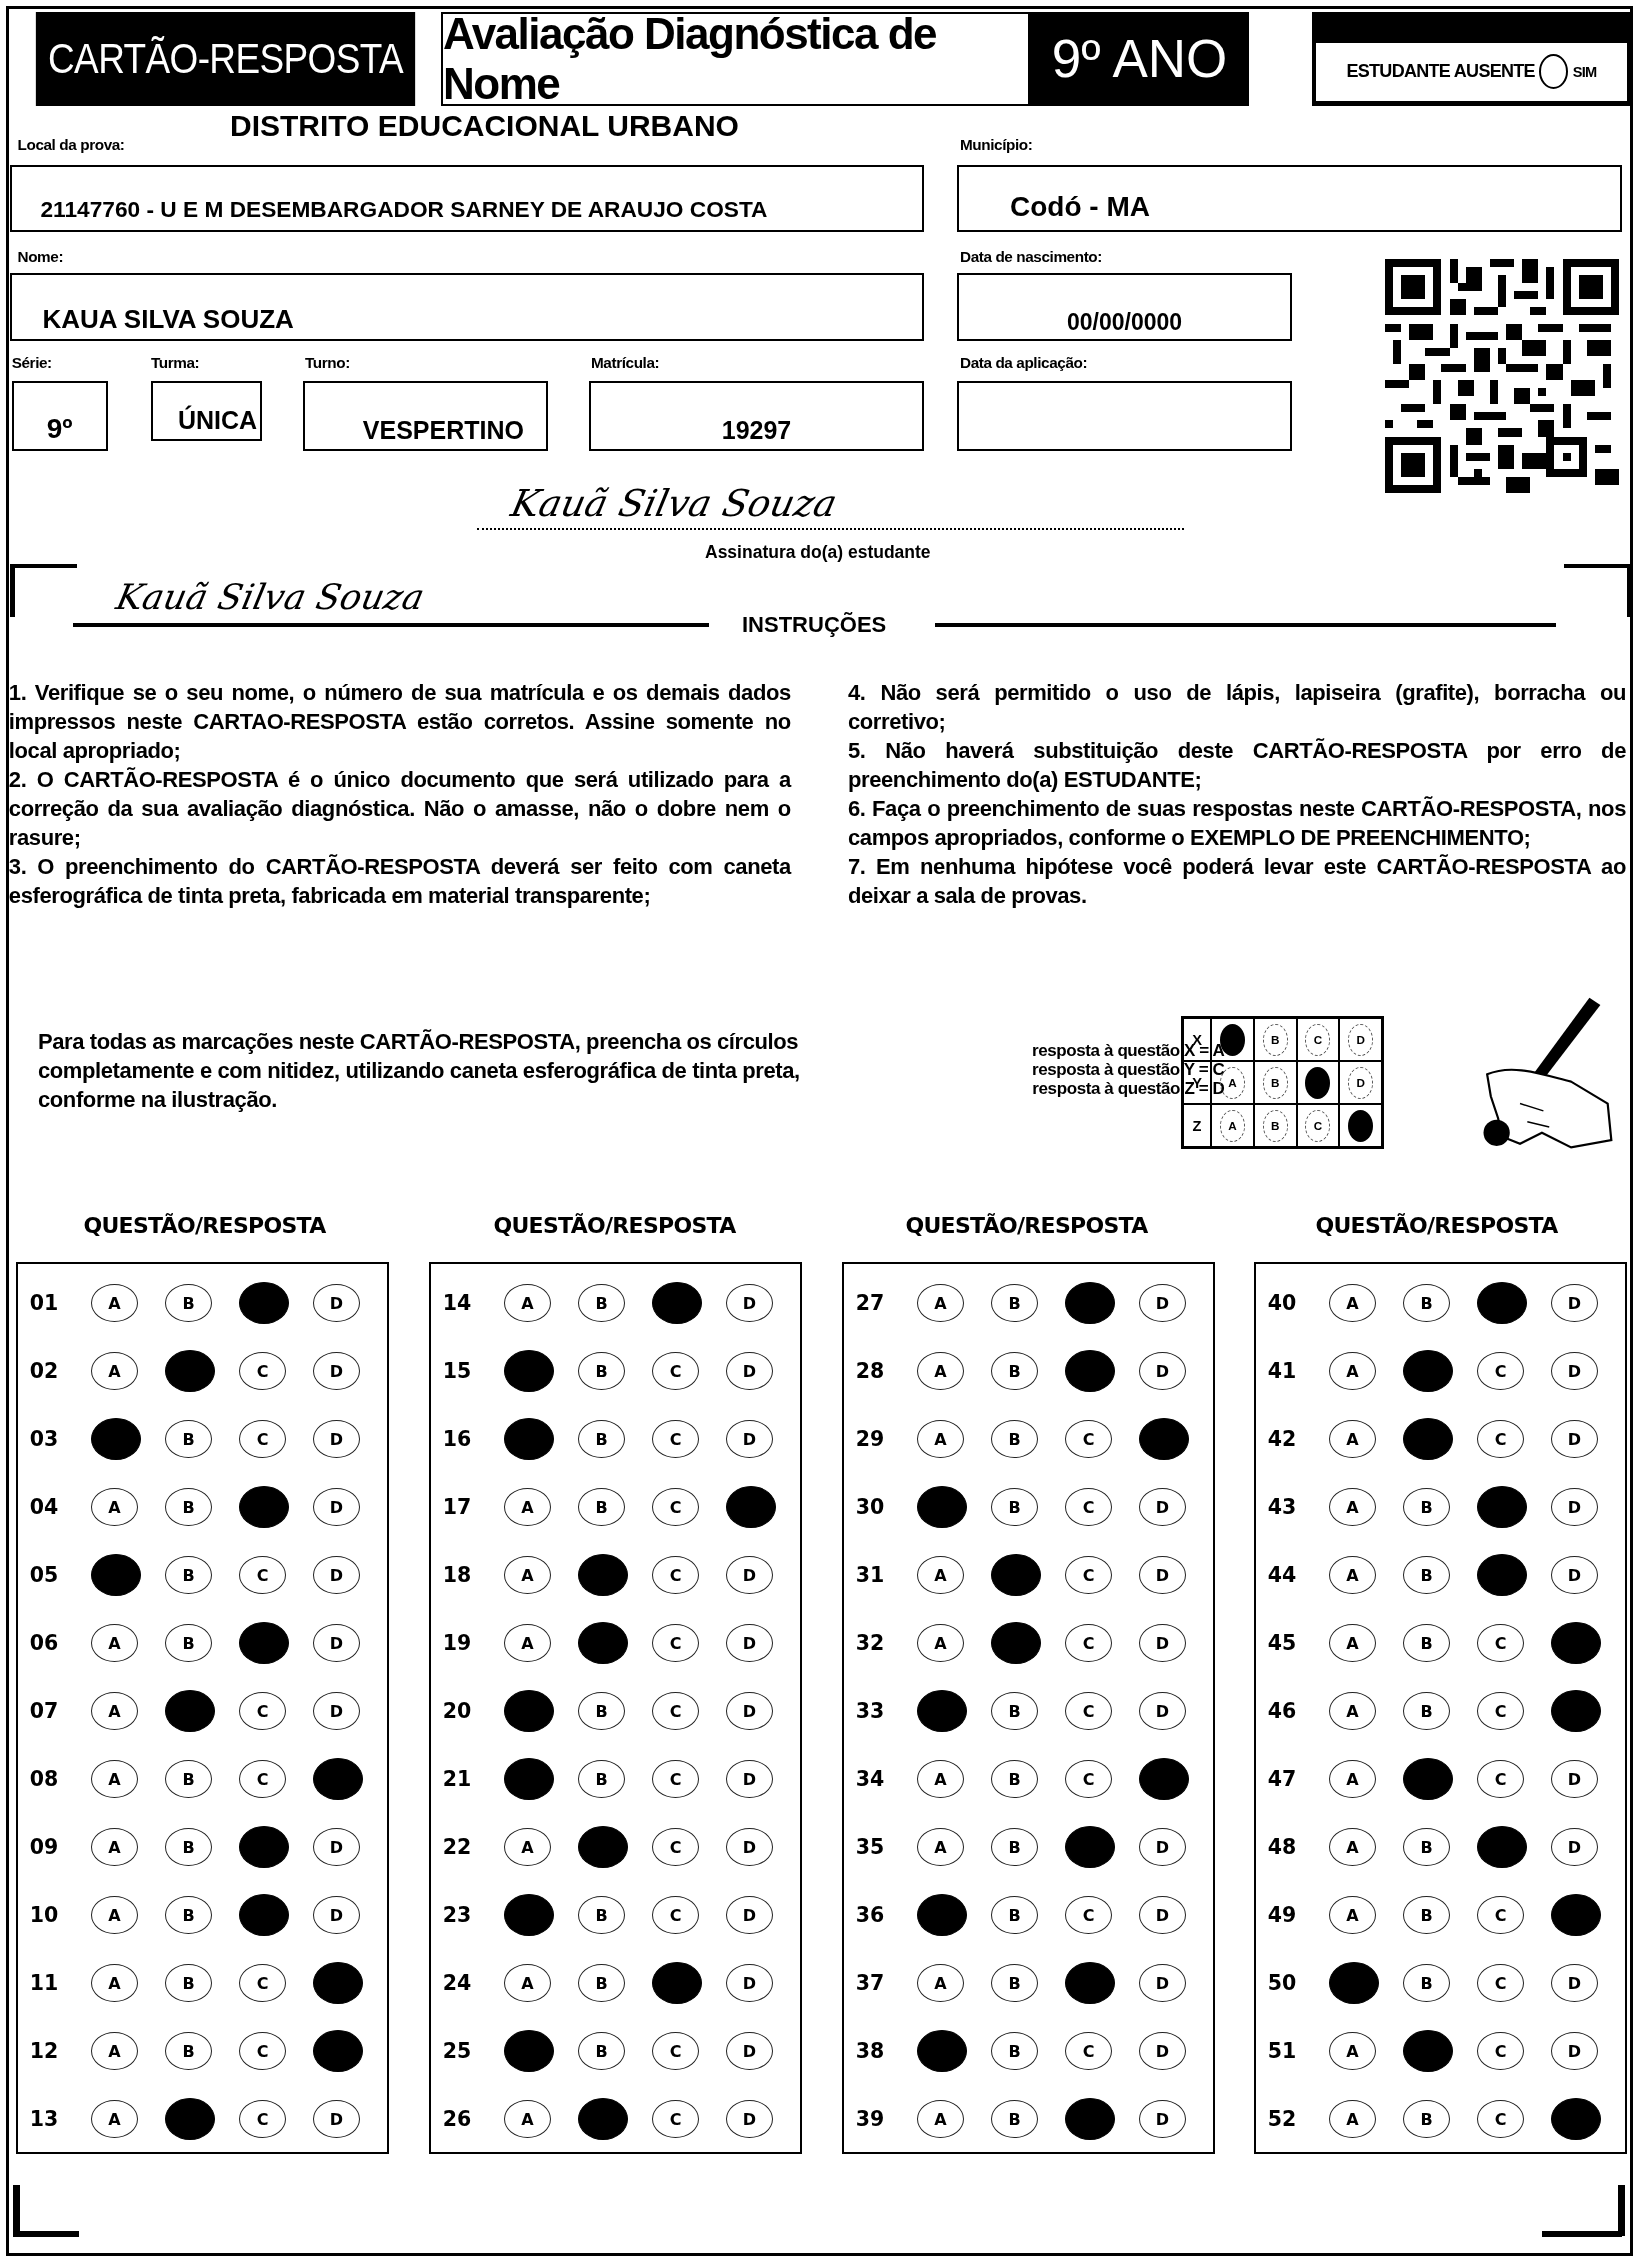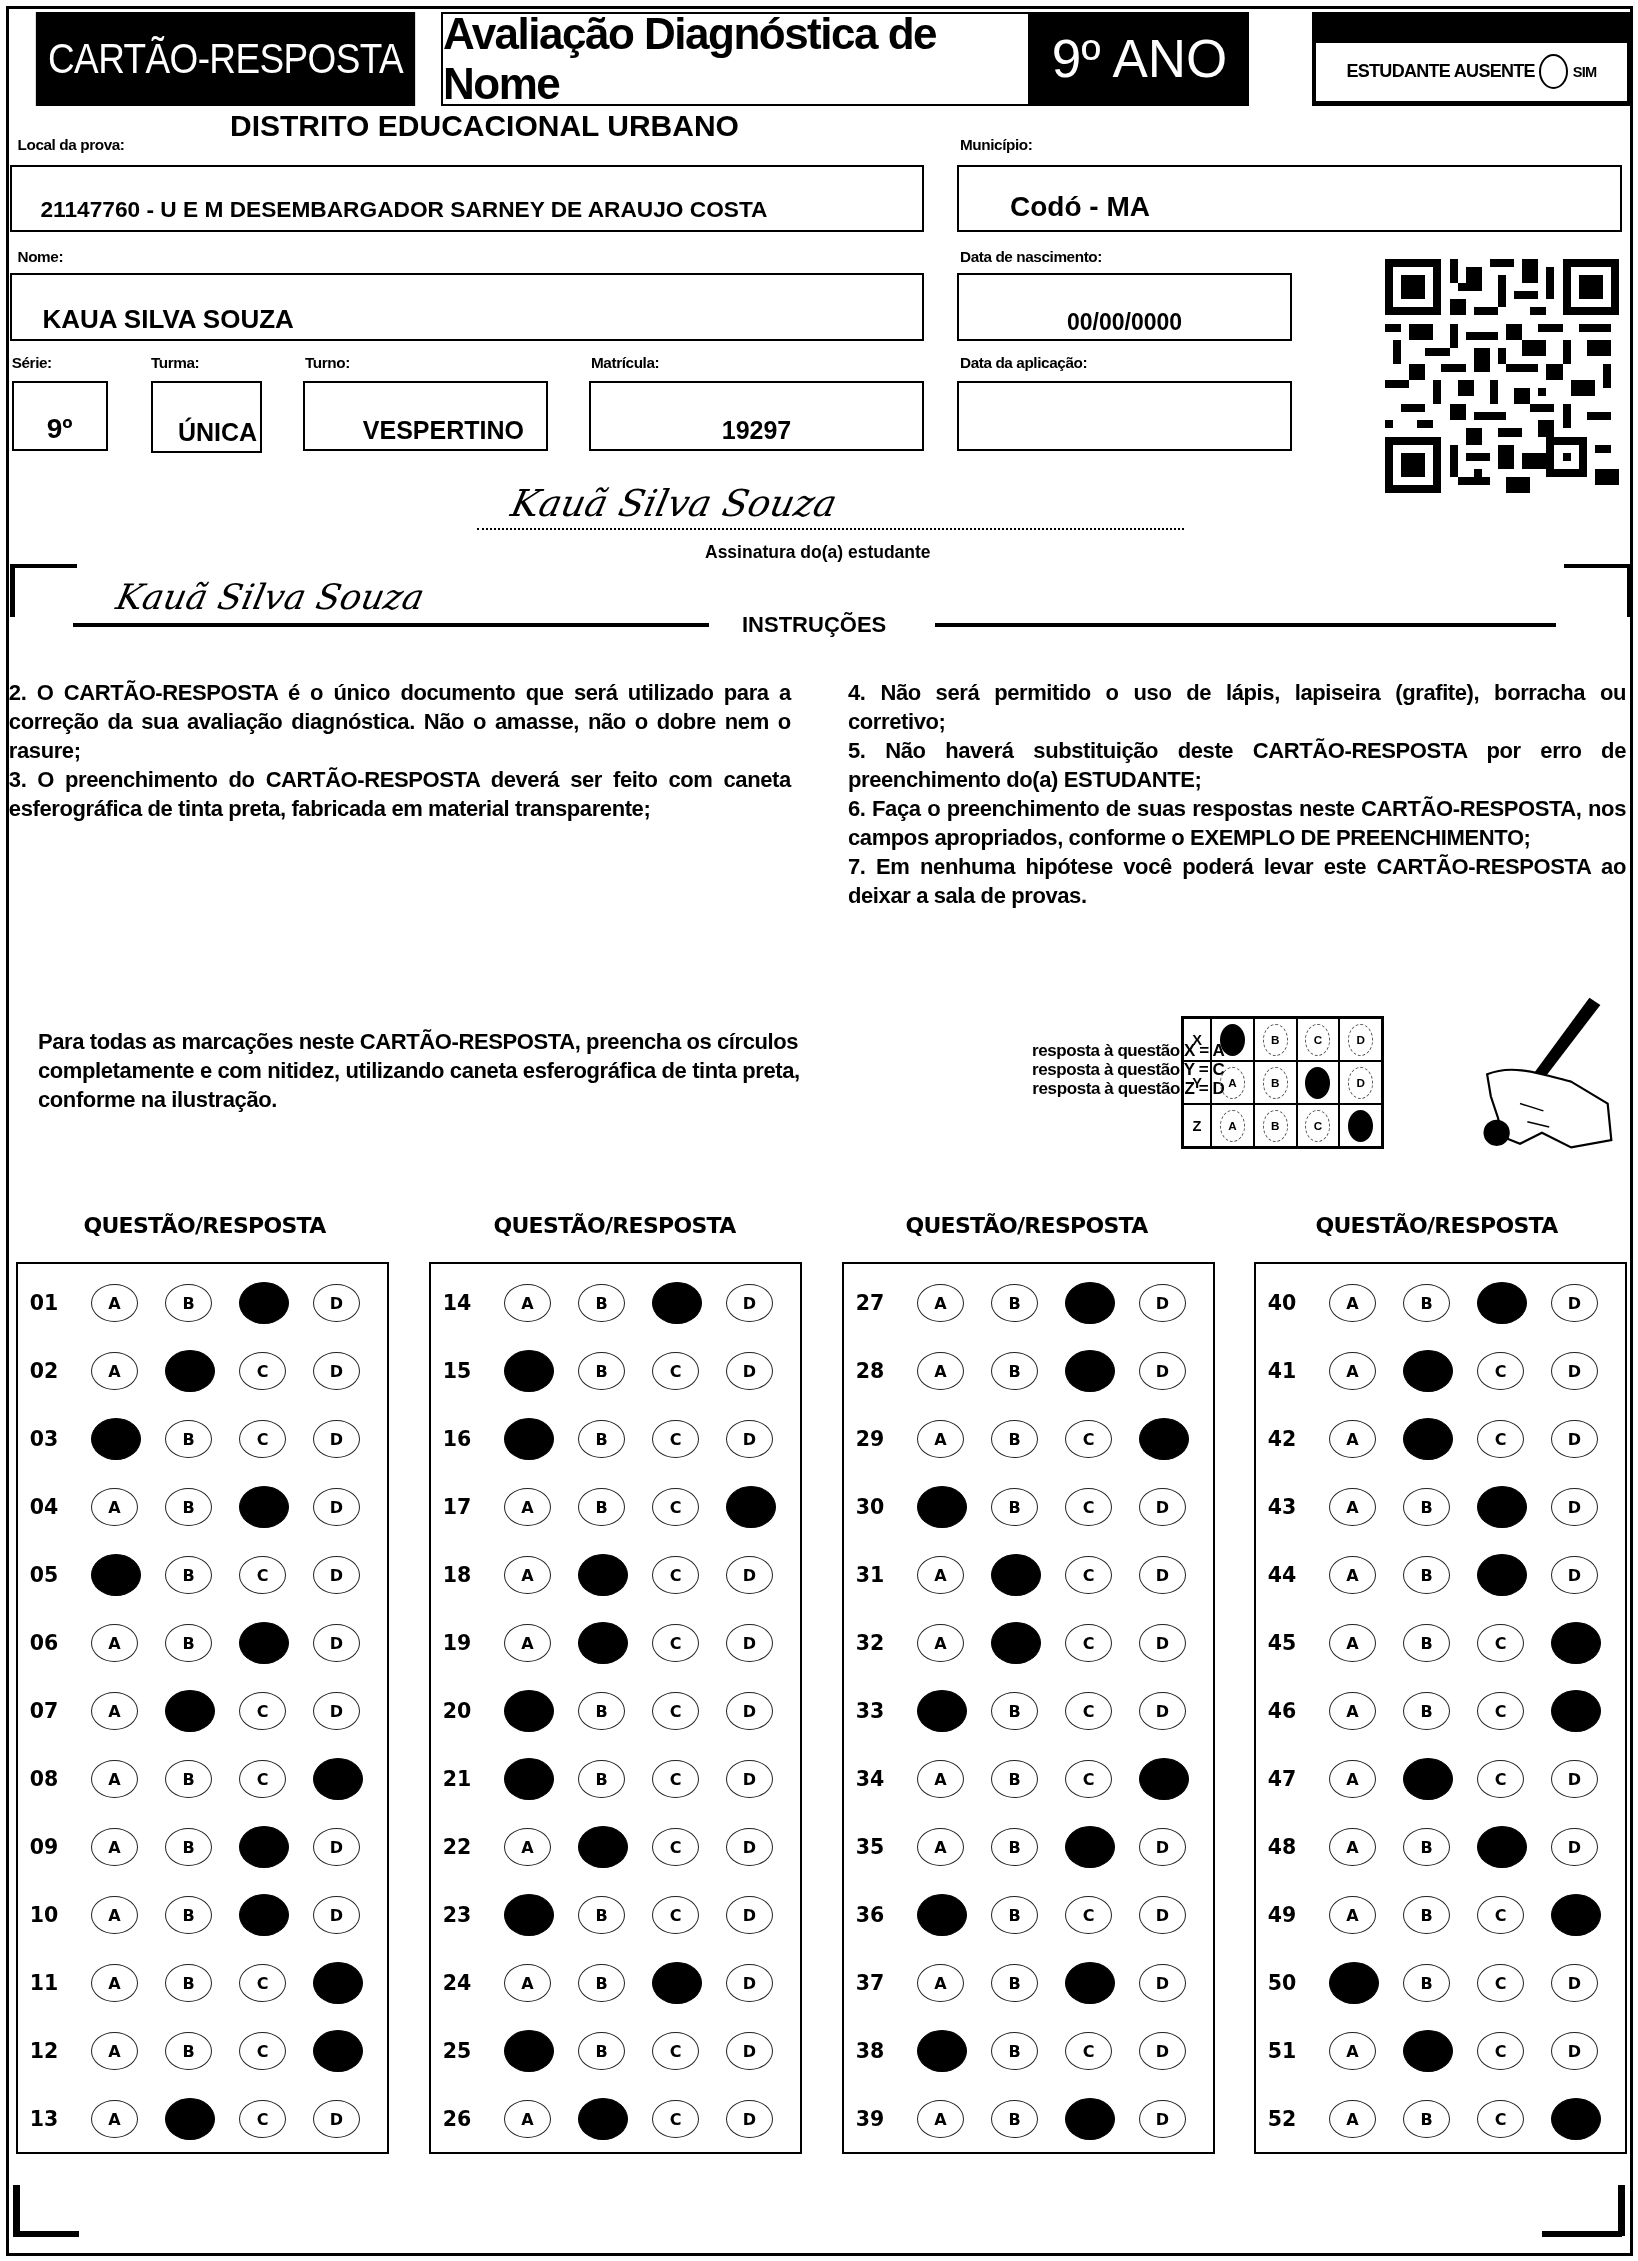--- a/index.html
+++ b/index.html
@@ -98,21 +98,21 @@
 
 <div class="lbl" style="left:11.7px;top:354px;">Série:</div>
 <div class="lbl" style="left:151px;top:354px;">Turma:</div>
 <div class="lbl" style="left:305px;top:354px;">Turno:</div>
 <div class="lbl" style="left:591px;top:354px;">Matrícula:</div>
 <div class="lbl" style="left:960px;top:354px;">Data da aplicação:</div>
 
 <div class="field" style="left:11.7px;top:381px;width:96px;height:70px;font-size:28px;justify-content:center;padding-bottom:4.4px;">
   <span>9º</span>
 </div>
-<div class="field" style="left:151px;top:381px;width:111px;height:72px;font-size:25px;justify-content:flex-end;padding-right:2.9px;padding-bottom:4.4px;">
+<div class="field" style="left:151px;top:381px;width:111px;height:60px;font-size:25px;justify-content:flex-end;padding-right:2.9px;padding-bottom:4.4px;">
   <span>ÚNICA</span>
 </div>
 <div class="field" style="left:303px;top:381px;width:245px;height:70px;font-size:25px;justify-content:flex-end;padding-right:22px;padding-bottom:4.4px;">
   <span>VESPERTINO</span>
 </div>
 <div class="field" style="left:589px;top:381px;width:335px;height:70px;font-size:25px;justify-content:center;padding-bottom:4.4px;">
   <span>19297</span>
 </div>
 <div class="field" style="left:957px;top:381px;width:335px;height:70px;">
   <span></span>
@@ -201,20 +201,21 @@
 <div class="corner" style="left:10.2px;top:564px;width:4.4px;height:53px;"></div>
 <div class="corner" style="left:1564px;top:564px;width:67px;height:4.4px;"></div>
 <div class="corner" style="left:1627px;top:564px;width:4.4px;height:53px;"></div>
 
 <div class="instr-line" style="left:73px;width:636px;"></div>
 <div class="sig-text" style="left:117px;top:577px;font-size:35px;">Kauã Silva Souza</div>
 <div class="instr-title">INSTRUÇÕES</div>
 <div class="instr-line" style="left:935px;width:621px;"></div>
 
 <div class="instr-col" style="left:8.8px;">
+  <div>1. Verifique se o seu nome, o número de sua matrícula e os demais dados impressos neste CARTAO-RESPOSTA estão corretos. Assine somente no local apropriado;</div>
   <div>2. O CARTÃO-RESPOSTA é o único documento que será utilizado para a correção da sua avaliação diagnóstica. Não o amasse, não o dobre nem o rasure;</div>
   <div>3. O preenchimento do CARTÃO-RESPOSTA deverá ser feito com caneta esferográfica de tinta preta, fabricada em material transparente;</div>
 </div>
 <div class="instr-col" style="left:848px;width:778px;">
   <div>4. Não será permitido o uso de lápis, lapiseira (grafite), borracha ou corretivo;</div>
   <div>5. Não haverá substituição deste CARTÃO-RESPOSTA por erro de preenchimento do(a) ESTUDANTE;</div>
   <div>6. Faça o preenchimento de suas respostas neste CARTÃO-RESPOSTA, nos campos apropriados, conforme o EXEMPLO DE PREENCHIMENTO;</div>
   <div>7. Em nenhuma hipótese você poderá levar este CARTÃO-RESPOSTA ao deixar a sala de provas.</div>
 </div>
 

